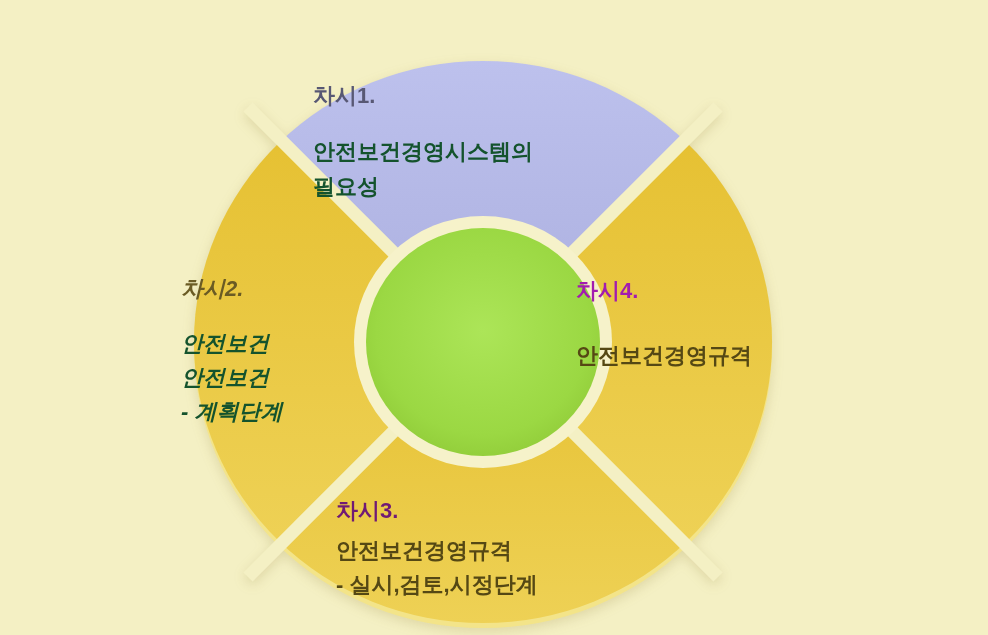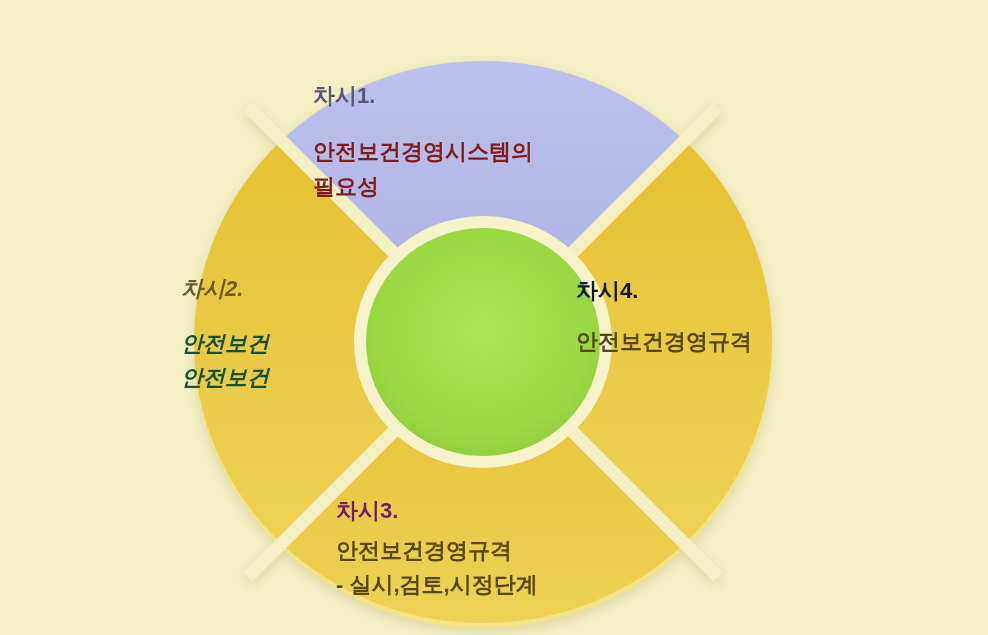--- a/index.html
+++ b/index.html
@@ -34,28 +34,28 @@
   .seg-title {
     font-size: 22px;
     line-height: 24px;
   }
   .seg-line {
     font-size: 22px;
   }
   
   .seg-top { left: 313px; top: 84px; width: 340px; }
   .seg-top .seg-title { color: #585874; margin-bottom: 26px; }
-  .seg-top .seg-line { color: #7f1d1d; line-height: 35px; }
+  .seg-top .seg-line { color: #14532d; line-height: 35px; }
   
   .seg-left { left: 181px; top: 277px; width: 170px; font-style: italic; }
   .seg-left .seg-title { color: #6a5b24; margin-bottom: 26px; }
   .seg-left .seg-line { color: #14532d; line-height: 34px; }
   
   .seg-right { left: 576px; top: 279px; width: 220px; }
-  .seg-right .seg-title { color: #0f172a; margin-bottom: 22px; }
+  .seg-right .seg-title { color: #a21caf; margin-bottom: 36px; }
   .seg-right .seg-line { color: #554814; line-height: 34px; }
   
   .seg-bottom { left: 336px; top: 499px; width: 300px; }
   .seg-bottom .seg-title { color: #701a75; margin-bottom: 11px; }
   .seg-bottom .seg-line { color: #554814; line-height: 34px; }
   
   .center-label {
     position: absolute;
     left: 348px;
     top: 287px;
@@ -126,20 +126,21 @@
   <div class="seg-label seg-top">
     <div class="seg-title">차시1.</div>
     <div class="seg-line">안전보건경영시스템의</div>
     <div class="seg-line">필요성</div>
   </div>
 
   <div class="seg-label seg-left">
     <div class="seg-title">차시2.</div>
     <div class="seg-line">안전보건</div>
     <div class="seg-line">안전보건</div>
+    <div class="seg-line">- 계획단계</div>
   </div>
 
   <div class="seg-label seg-right">
     <div class="seg-title">차시4.</div>
     <div class="seg-line">안전보건경영규격</div>
   </div>
 
   <div class="seg-label seg-bottom">
     <div class="seg-title">차시3.</div>
     <div class="seg-line">안전보건경영규격</div>

